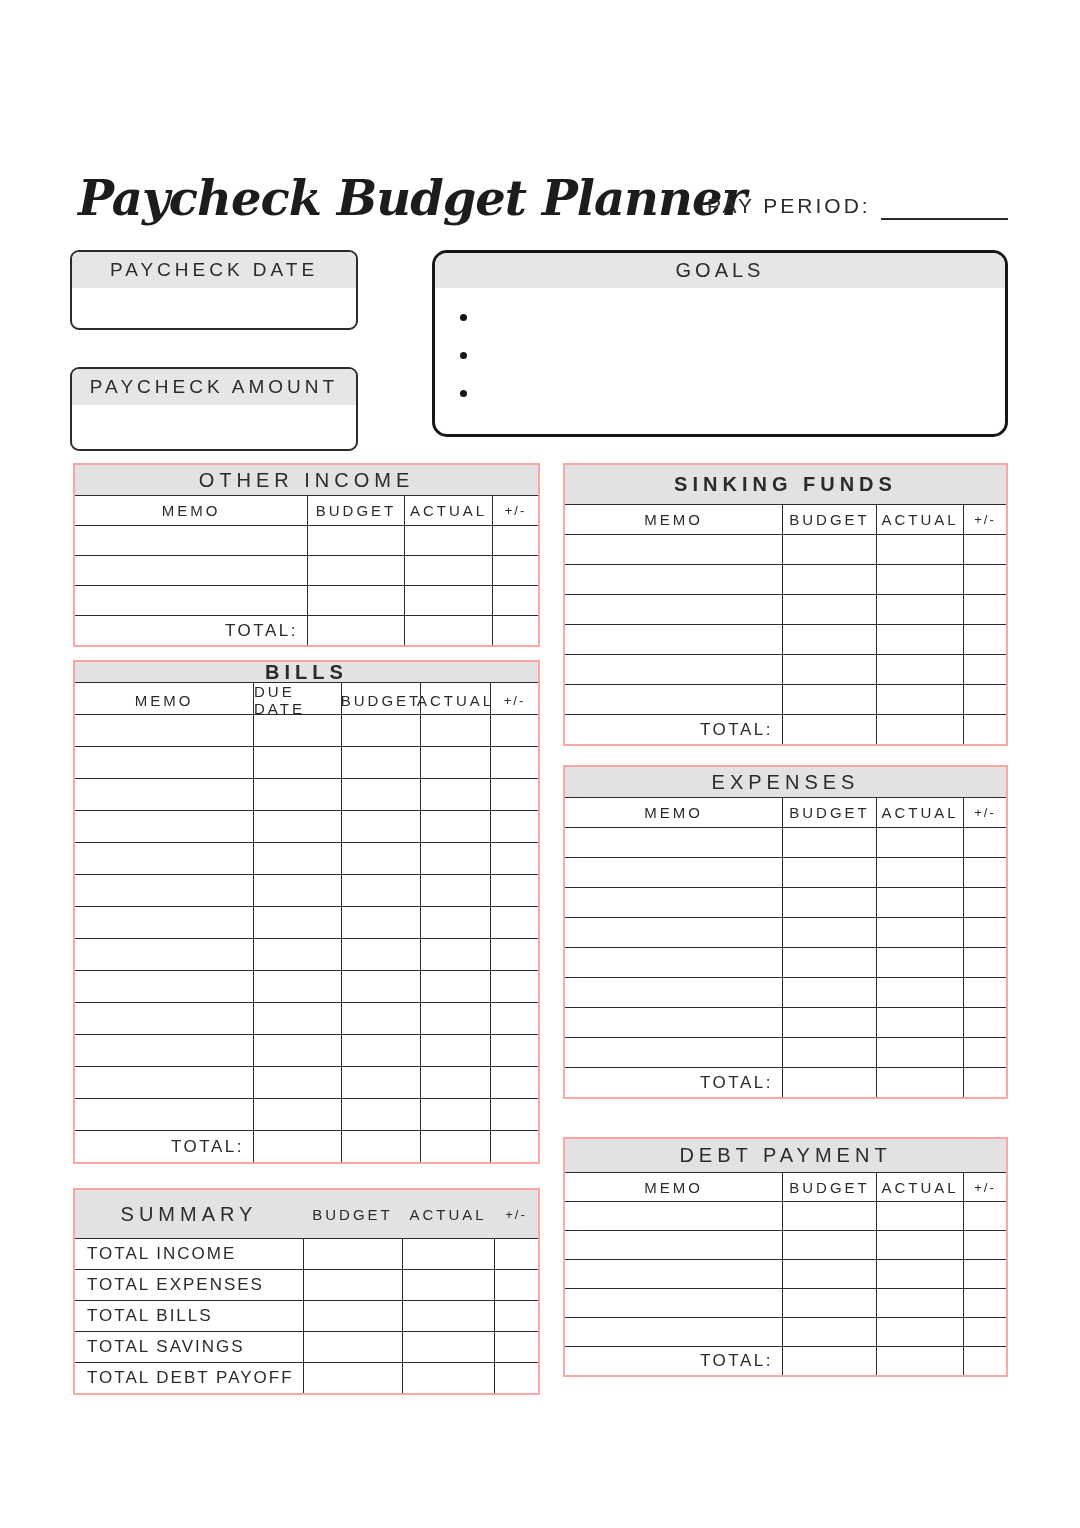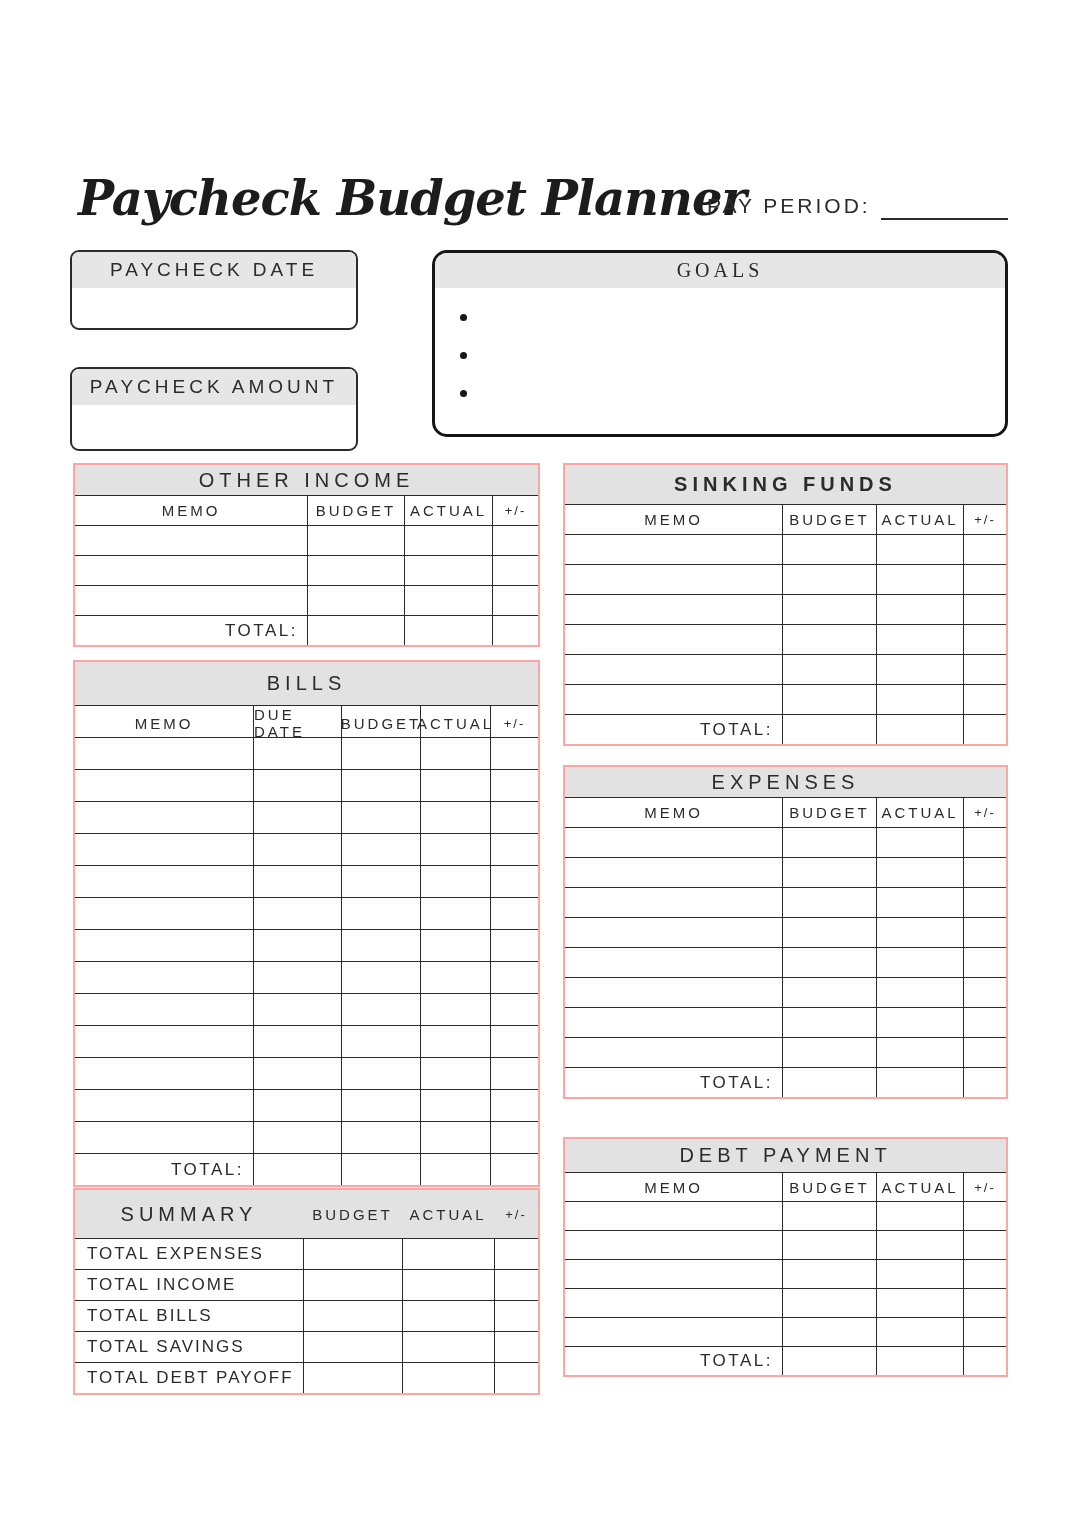--- a/index.html
+++ b/index.html
@@ -20,21 +20,21 @@
 
   
   .mini-box { position:absolute; border:2px solid #2b2b2b; border-radius:9px; background:#fff; overflow:hidden; }
   .mini-box .box-head { height:36px; background:#e6e6e6; display:flex; align-items:center; justify-content:center;
     font-size:19px; letter-spacing:4px; color:#2b2b2b; }
   .box-date { left:70px; top:250px; width:288px; height:80px; }
   .box-amount { left:70px; top:353px; width:288px; height:84px;margin-top:14px; }
   .box-body { width:100%; height:100%; }
 
   .goals-box { position:absolute; left:432px; top:250px; width:576px; height:187px;
-    border:3px solid #161616; border-radius:15px; background:#fff; overflow:hidden;font-family:Liberation Serif, serif; }
+    border:3px solid #161616; border-radius:15px; background:#fff; overflow:hidden; }
   .goals-box .box-head { height:35px; background:#e6e6e6; display:flex; align-items:center; justify-content:center;
     font-size:20px; letter-spacing:4px; color:#2b2b2b; }
   .goals-body { padding:26px 20px 0 25px; display:flex; flex-direction:column; gap:31px; }
   .goal-row { display:flex; align-items:center; height:7px; }
   .goal-dot { width:7px; height:7px; border-radius:50%; background:#161616; }
 
   
   .ptable { position:absolute; border:2px solid #fca5a5; background:#fff; }
   .t-title { background:#e2e2e2; display:flex; align-items:center; justify-content:center;
     font-size:20px; letter-spacing:5px; color:#2b2b2b; }
@@ -45,21 +45,21 @@
   .th.small { font-size:13px; letter-spacing:2px; }
   .total-cell { display:flex; align-items:center; justify-content:flex-end; padding-right:9px;
     font-size:17px; letter-spacing:2.5px; color:#2b2b2b; }
 
   
   .t-income { left:73px; top:463px; width:467px; }
   .t-income .t-title { height:30px; }
   .t-income .row { grid-template-columns:232px 97px 88px 1fr; height:30px; }
 
   .t-bills { left:73px; top:660px; width:467px; }
-  .t-bills .t-title { height:43px; }
+  .t-bills .t-title { height:20px;font-weight:bold; }
   .t-bills .row { grid-template-columns:178px 88px 79px 70px 1fr; height:32px; }
 
   .t-summary { left:73px; top:1188px; width:467px; }
   .t-summary .row { grid-template-columns:228px 99px 92px 1fr; height:31px; }
   .t-summary .row.sum-head { height:48px; background:#e2e2e2; border-top:none; }
   .t-summary .sum-head .th { border-left:none; }
   .t-summary .sum-head .sum-title { font-size:20px; letter-spacing:5px; }
   .t-summary .row:nth-child(2) { border-top:1.5px solid #2b2b2b; }
   .sum-label { display:flex; align-items:center; padding-left:12px; font-size:17px; letter-spacing:2px; color:#2b2b2b; }
 
@@ -256,27 +256,27 @@
   </div>
 
   <div class="ptable t-summary">
     <div class="row sum-head">
       <div class="th sum-title">SUMMARY</div>
       <div class="th">BUDGET</div>
       <div class="th">ACTUAL</div>
       <div class="th small">+/-</div>
     </div>
     <div class="row">
+      <div class="td sum-label">TOTAL INCOME</div>
+      <div class="td"></div>
+      <div class="td"></div>
+      <div class="td"></div>
+    </div>
+    <div class="row">
       <div class="td sum-label">TOTAL EXPENSES</div>
-      <div class="td"></div>
-      <div class="td"></div>
-      <div class="td"></div>
-    </div>
-    <div class="row">
-      <div class="td sum-label">TOTAL INCOME</div>
       <div class="td"></div>
       <div class="td"></div>
       <div class="td"></div>
     </div>
     <div class="row">
       <div class="td sum-label">TOTAL BILLS</div>
       <div class="td"></div>
       <div class="td"></div>
       <div class="td"></div>
     </div>

